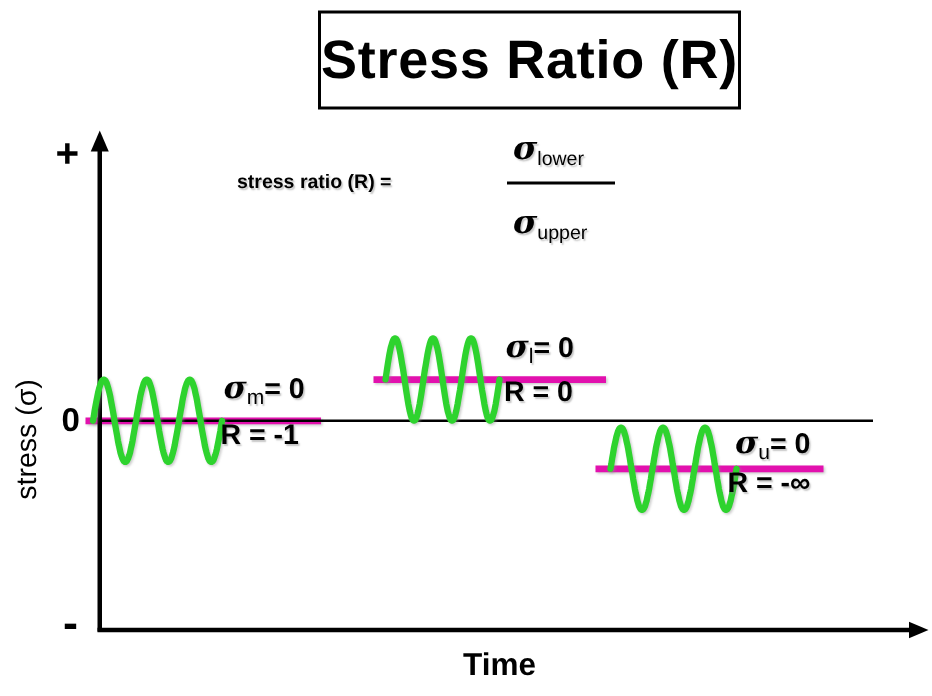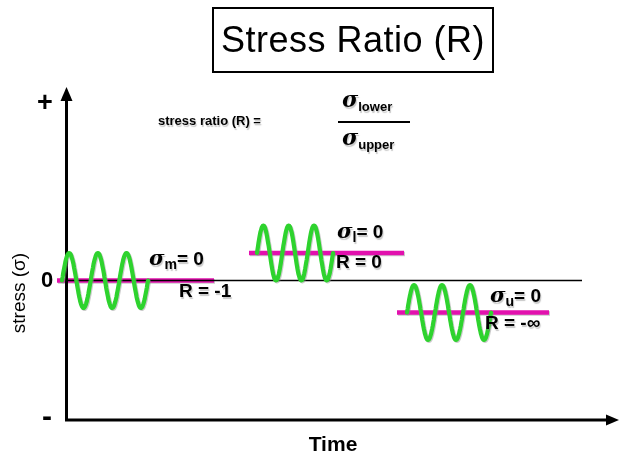--- a/index.html
+++ b/index.html
@@ -7,45 +7,45 @@
     position:relative; width:621px; height:464px; background:#ffffff;
     font-family:"Liberation Sans", sans-serif; color:#000; overflow:hidden;
   }
   
   #title-box {
     position:absolute; left:212px; top:7px; width:278px; height:62px;
     border:2px solid #000; background:#fff;
     display:flex; align-items:center; justify-content:center;
   }
   #title-box .title-text {
-    font-size:36px; font-weight:400; letter-spacing:0.5px; white-space:nowrap;
+    font-size:36px; font-weight:700; letter-spacing:0.5px; white-space:nowrap;
   }
   
   .lbl-bold {
     position:absolute; line-height:1; font-weight:700; font-size:19px; white-space:nowrap;
     text-shadow:1px 1.5px 1px rgba(130,130,130,0.45);
   }
   .sig {
     font-family:"DejaVu Serif", serif; font-style:italic; font-weight:700; font-size:21px;
   }
   .subsc {
     font-size:14px; position:relative; top:4px; font-style:normal;
-    font-family:"Liberation Sans", sans-serif; font-weight:700;
+    font-family:"Liberation Sans", sans-serif; font-weight:400;
   }
   
   #formula-lhs { left:158px; top:114px; font-size:13px; }
   #fraction {
     position:absolute; left:338px; top:88px; width:74px; font-weight:700;
     text-shadow:1px 1.5px 1px rgba(130,130,130,0.45); line-height:1;
   }
   .frac-row { height:33px; padding-left:4px; }
   .frac-row .sig { font-size:22px; }
   .frac-row .subsc { font-size:13px; }
   #frac-bar { border-top:2.2px solid #000; width:72px; }
-  #frac-den { padding-top:3px; }
+  #frac-den { padding-top:14px; }
   
   .axis-txt { position:absolute; line-height:1; font-weight:700; }
   #plus-label  { left:37px; top:89px;  font-size:27px; }
   #minus-label { left:42px; top:401px; font-size:30px; }
   #zero-label  { left:41px; top:269px; font-size:22px; }
   #stress-label {
     position:absolute; left:-36px; top:281px; width:110px; height:24px;
     transform:rotate(-90deg); text-align:center; font-size:19px; font-weight:400;
     line-height:24px; white-space:nowrap;
   }
@@ -93,21 +93,21 @@
     <div class="frac-row" id="frac-den"><span class="sig">σ</span><span class="subsc">upper</span></div>
   </div>
 
   <div class="axis-txt" id="plus-label">+</div>
   <div class="axis-txt" id="minus-label">-</div>
   <div class="axis-txt" id="zero-label">0</div>
   <div id="stress-label">stress (σ)</div>
   <div id="time-label">Time</div>
 
   <div class="lbl-bold" style="left:149px; top:247px;"><span class="sig">σ</span><span class="subsc">m</span><span>= 0</span></div>
-  <div class="lbl-bold" style="left:147px; top:281px;margin-left:32px;">R = -1</div>
+  <div class="lbl-bold" style="left:147px; top:281px;">R = -1</div>
 
   <div class="lbl-bold" style="left:337px; top:220px;"><span class="sig">σ</span><span class="subsc">l</span><span>= 0</span></div>
   <div class="lbl-bold" style="left:336px; top:252px;">R = 0</div>
 
   <div class="lbl-bold" style="left:490px; top:284px;"><span class="sig">σ</span><span class="subsc">u</span><span>= 0</span></div>
   <div class="lbl-bold" style="left:485px; top:313px;">R = -∞</div>
 
 </div>
 
 </body></html>

